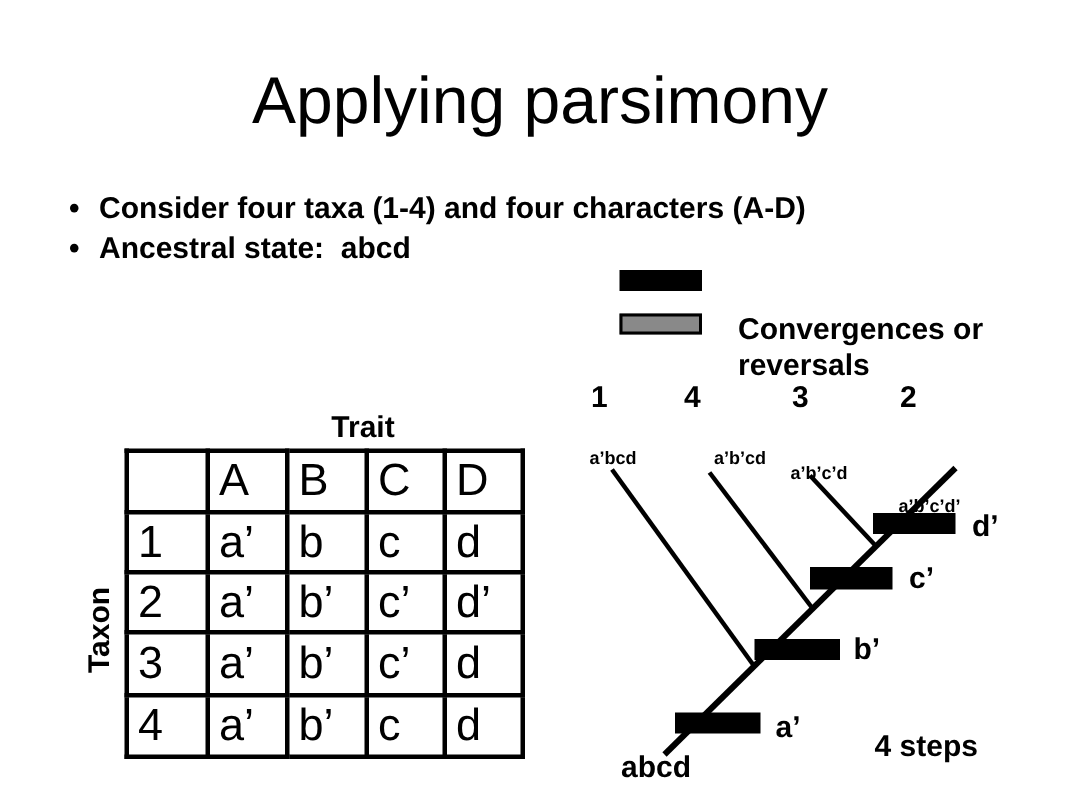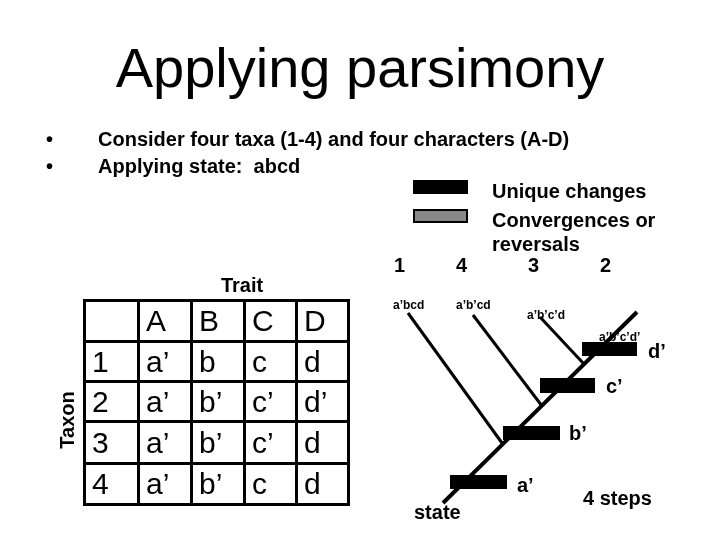--- a/index.html
+++ b/index.html
@@ -11,38 +11,37 @@
     overflow: hidden;
     font-family: "Liberation Sans", sans-serif;
     color: #000000;
   }
   .abs { position: absolute; }
 
   
   .title {
     top: 42px; left: 0; width: 720px;
     text-align: center;
-    font-size: 56px;
+    font-size: 44px;
     font-weight: 400;
     line-height: 52px;
     white-space: nowrap;
   }
 
   
   .bullets { left: 40px; top: 126px; width: 560px; }
   .bullet-row { display: flex; line-height: 27px; }
   .bullet-marker {
     width: 26px; flex: 0 0 26px;
     padding-left: 6px; box-sizing: border-box;
     font-size: 20px; font-weight: 700;
   }
   .bullet-text {
     font-size: 20px; font-weight: 700;
     white-space: pre;
-    margin-left: 32px;
   }
 
   
   .legend-swatch-black {
     left: 413px; top: 180px; width: 55px; height: 14px;
     background: #000000;
   }
   .legend-swatch-gray {
     left: 413px; top: 209px; width: 51px; height: 10px;
     background: #898989;
@@ -105,26 +104,25 @@
 
   <div class="abs title">Applying parsimony</div>
 
   <div class="abs bullets">
     <div class="bullet-row">
       <span class="bullet-marker">•</span>
       <span class="bullet-text">Consider four taxa (1-4) and four characters (A-D)</span>
     </div>
     <div class="bullet-row">
       <span class="bullet-marker">•</span>
-      <span class="bullet-text">Applying state:  abcd</span>
+      <span class="bullet-text">Ancestral state:  abcd</span>
     </div>
   </div>
 
   <div class="abs legend-swatch-black"></div>
-  <div class="abs legend-label-1">Unique changes</div>
   <div class="abs legend-swatch-gray"></div>
   <div class="abs legend-label-2">Convergences or
 reversals</div>
 
   <div class="abs trait-label">Trait</div>
   <div class="abs taxon-label">Taxon</div>
 
   <table class="data-table">
     <colgroup>
       <col style="width:54px">
@@ -171,35 +169,35 @@
     </tr>
   </tbody>
     </table>
 
   <div class="abs tip-number" style="left:394px; top:254px;">1</div>
   <div class="abs tip-number" style="left:456px; top:254px;">4</div>
   <div class="abs tip-number" style="left:528px; top:254px;">3</div>
   <div class="abs tip-number" style="left:600px; top:254px;">2</div>
 
   <div class="abs tip-state" style="left:393px; top:294px;">a’bcd</div>
-  <div class="abs tip-state" style="left:456px; top:294px;">a’b’cd</div>
+  <div class="abs tip-state" style="left:476px; top:294px;">a’b’cd</div>
   <div class="abs tip-state" style="left:527px; top:304px;">a’b’c’d</div>
   <div class="abs tip-state" style="left:599px; top:294px;margin-top:32px;">a’b’c’d’</div>
 
   <svg class="abs tree-svg" width="340" height="240" viewBox="0 0 340 240">
     <line x1="63" y1="203" x2="257" y2="12" stroke="#000000" stroke-width="4"></line>
     <line x1="28" y1="13" x2="122" y2="143" stroke="#000000" stroke-width="3"></line>
     <line x1="93" y1="15" x2="162" y2="106" stroke="#000000" stroke-width="3"></line>
     <line x1="160" y1="17" x2="203" y2="63" stroke="#000000" stroke-width="3"></line>
     <rect x="70" y="175" width="57" height="14" fill="#000000"></rect>
     <rect x="123" y="126" width="57" height="14" fill="#000000"></rect>
     <rect x="160" y="78" width="55" height="15" fill="#000000"></rect>
     <rect x="202" y="42" width="55" height="14" fill="#000000"></rect>
   </svg>
 
   <div class="abs tree-label" style="left:517px; top:475px;">a’</div>
   <div class="abs tree-label" style="left:569px; top:423px;">b’</div>
   <div class="abs tree-label" style="left:606px; top:376px;">c’</div>
   <div class="abs tree-label" style="left:648px; top:341px;">d’</div>
-  <div class="abs tree-label" style="left:414px; top:502px;">state</div>
+  <div class="abs tree-label" style="left:414px; top:502px;">abcd</div>
   <div class="abs tree-label" style="left:583px; top:488px;">4 steps</div>
 
 </div>
 
 </body></html>

